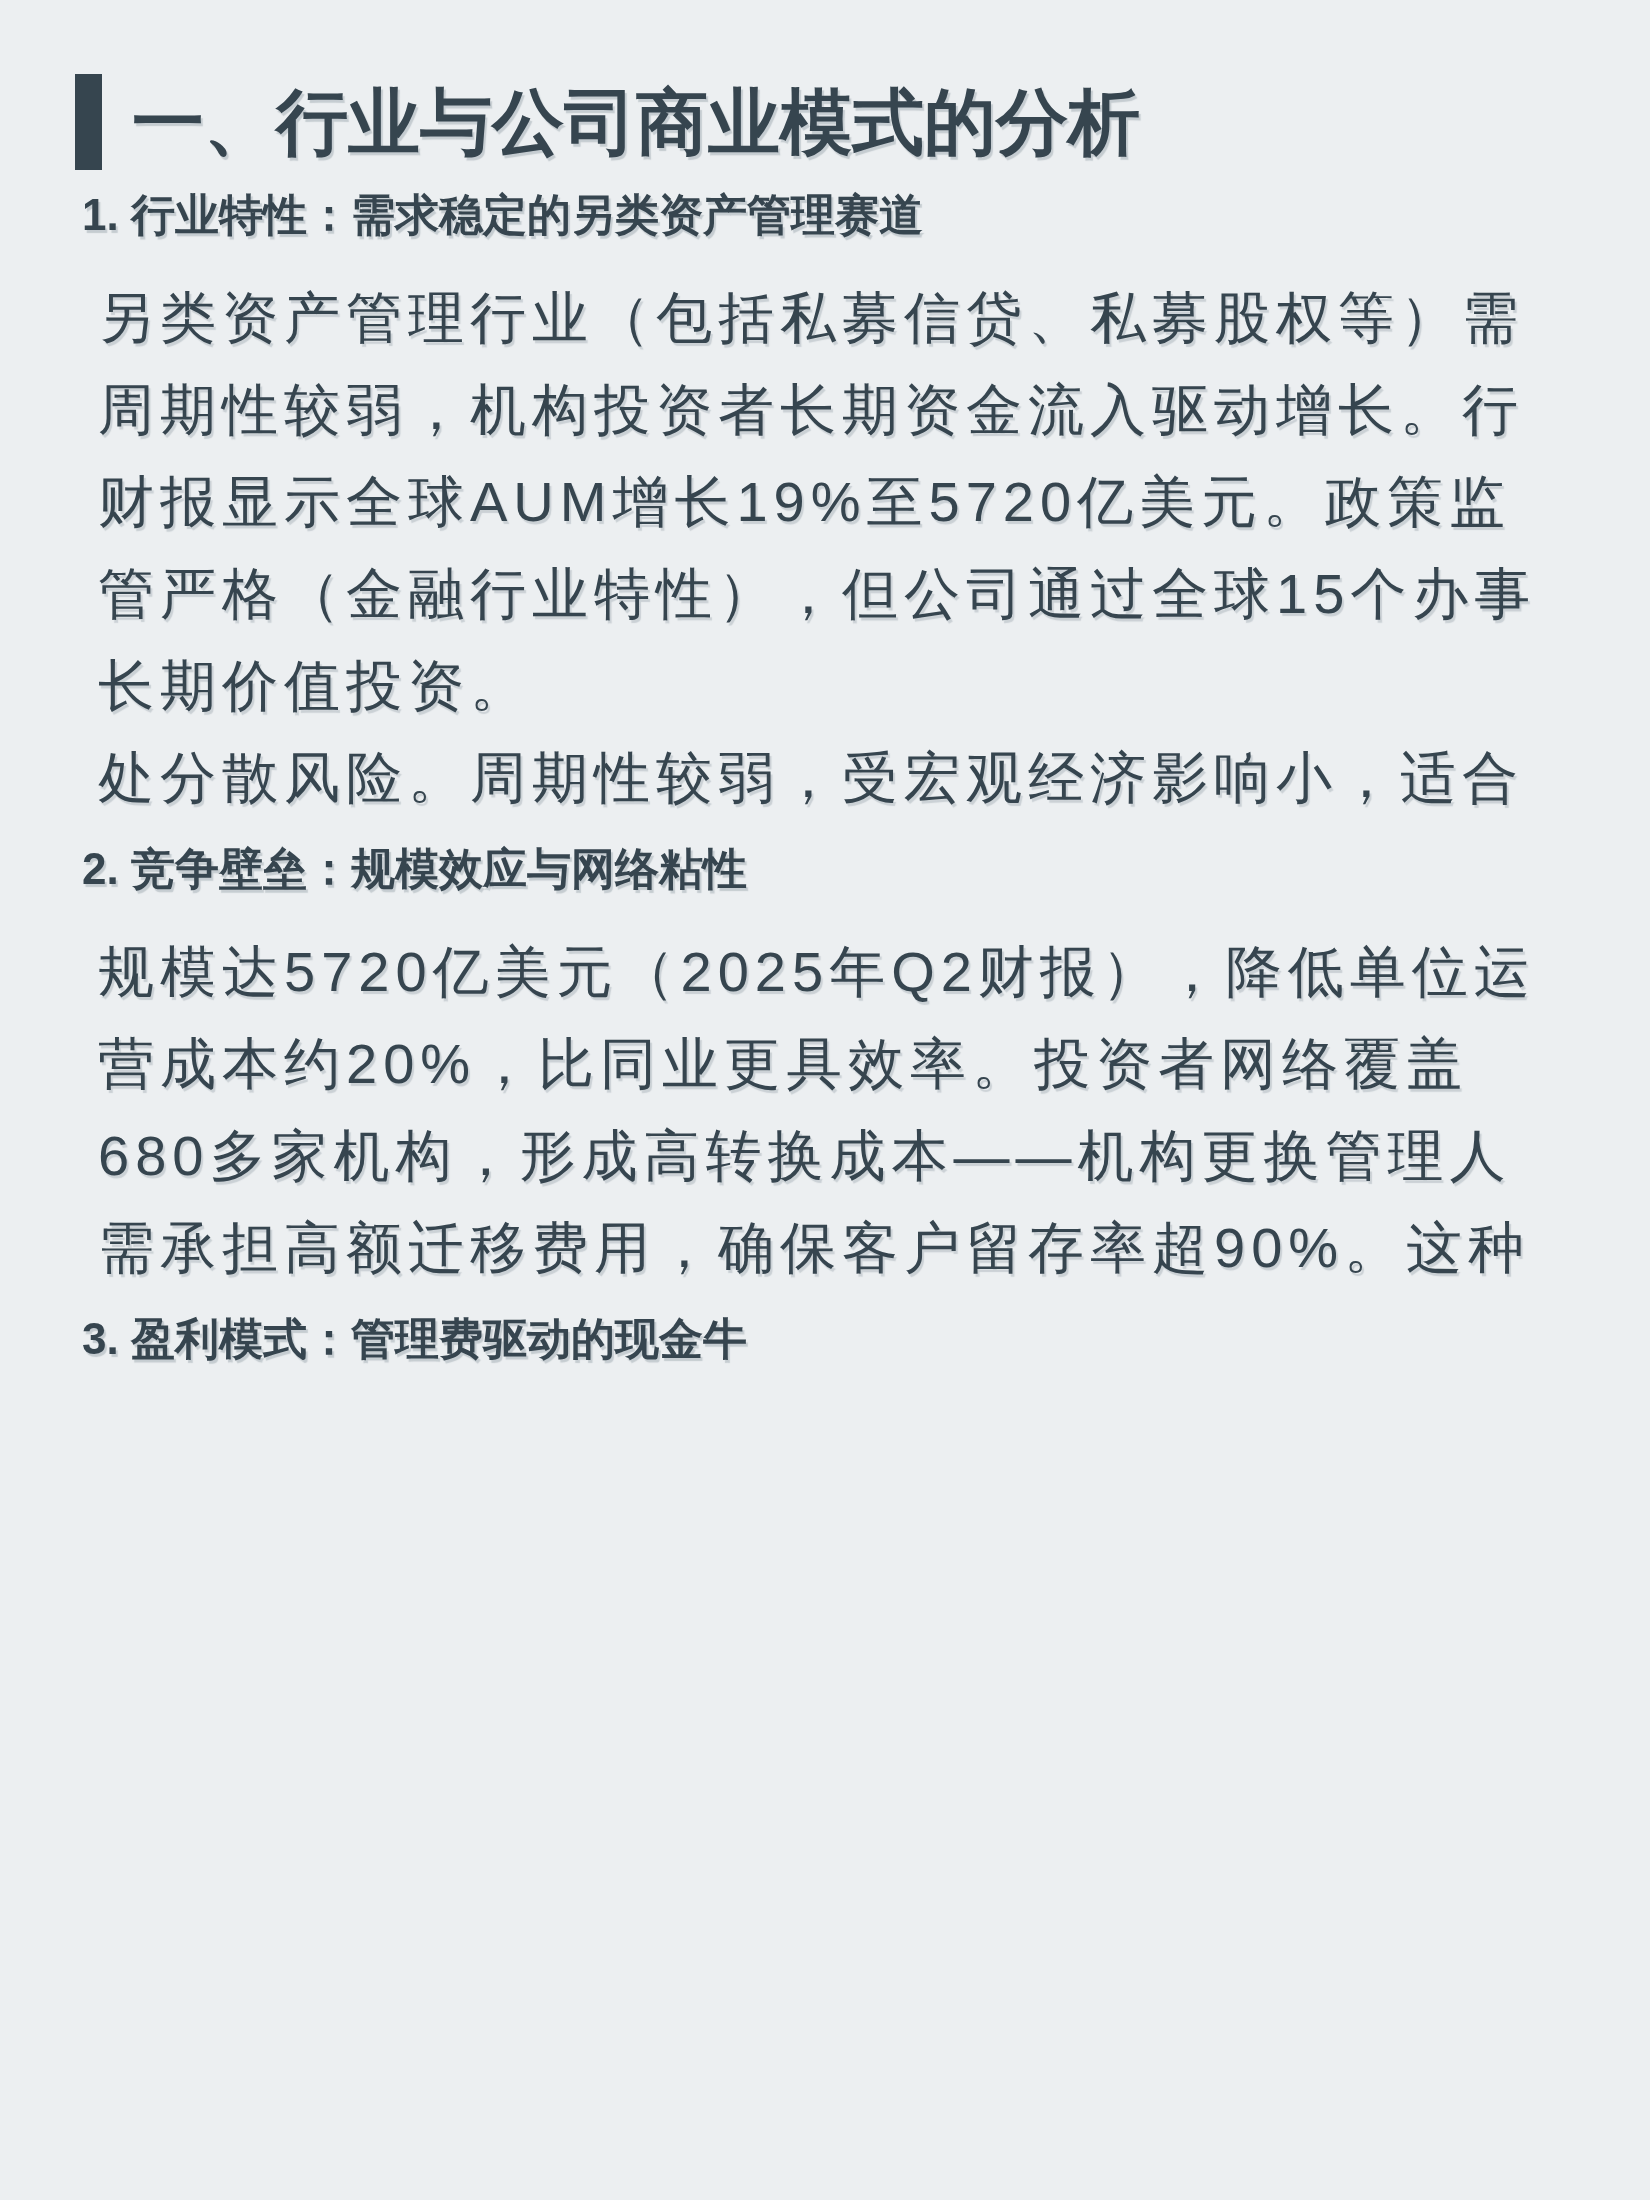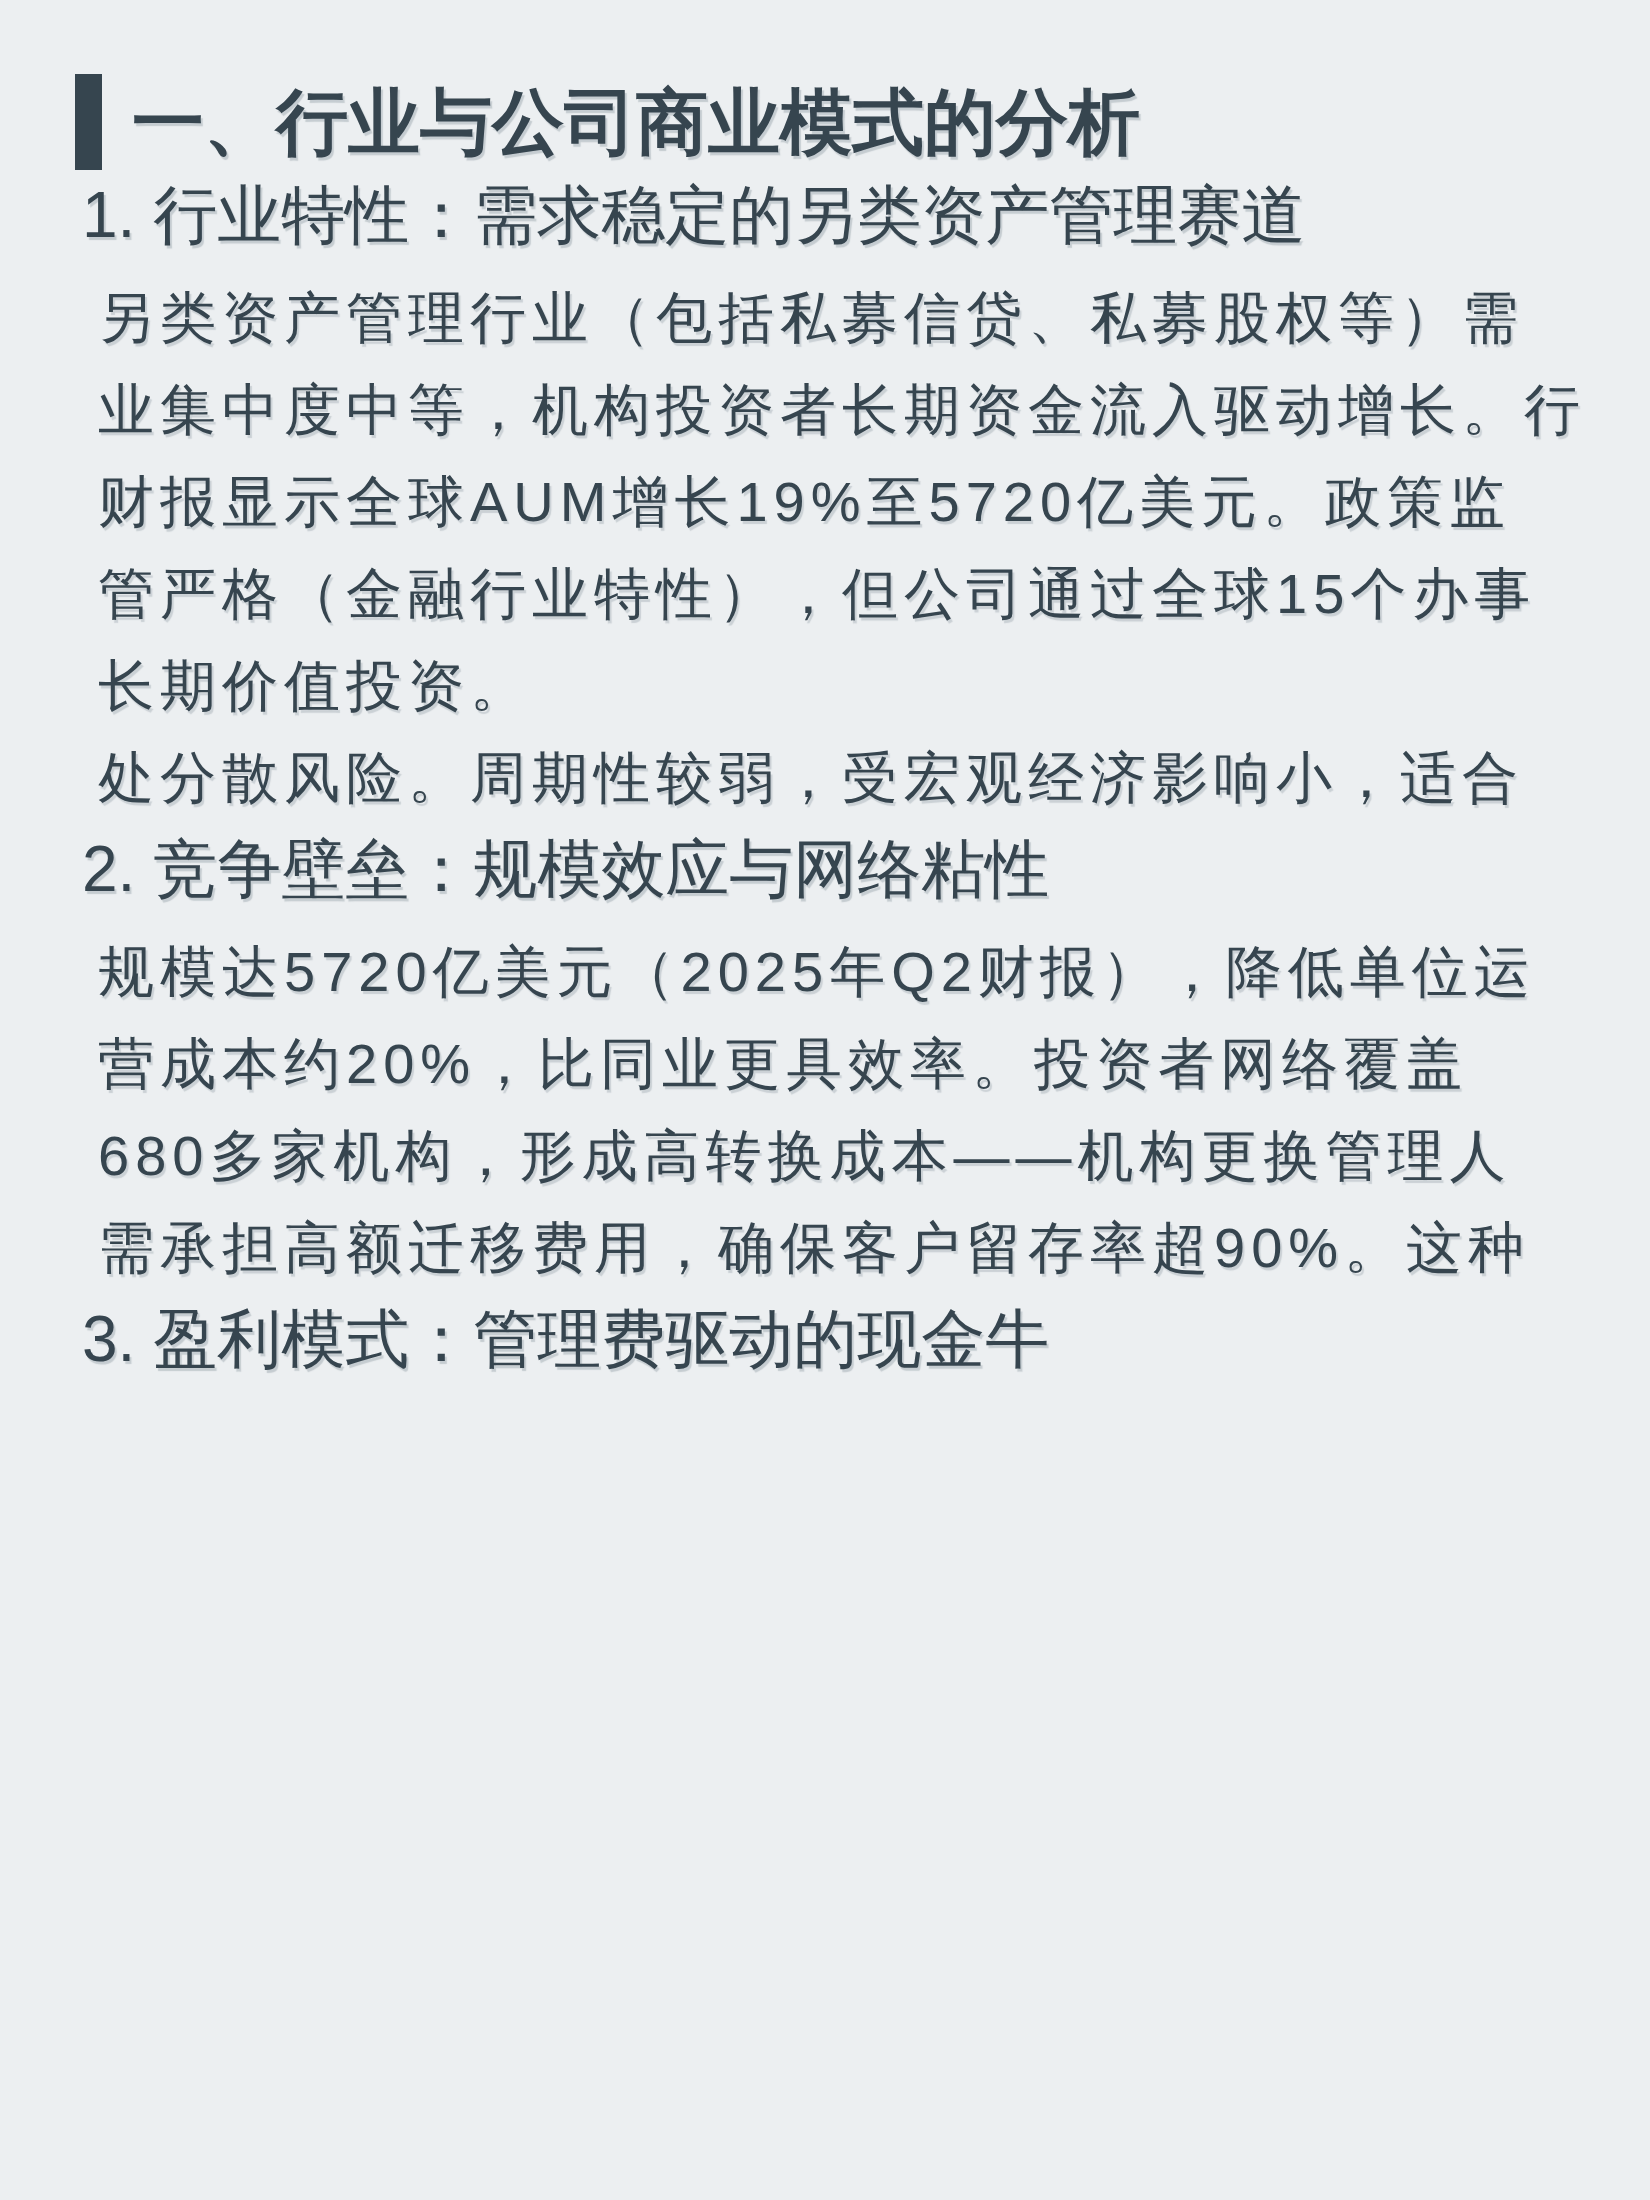--- a/index.html
+++ b/index.html
@@ -32,22 +32,22 @@
   .page-title {
     font-size: 72px;
     font-weight: 700;
     line-height: 96px;
     letter-spacing: 0px;
     white-space: nowrap;
     text-shadow: 2px 3px 1px rgba(125, 140, 150, 0.35);
   }
   .section-heading {
     margin: 10px 0 22px 82px;
-    font-size: 64px;
-    font-weight: 400;
+    font-size: 44px;
+    font-weight: 700;
     line-height: 70px;
     letter-spacing: 0px;
     white-space: nowrap;
     text-shadow: 2px 3px 1px rgba(125, 140, 150, 0.35);
   }
   .para {
     margin: 0 0 0 98px;
     font-size: 56px;
     font-weight: 400;
     line-height: 92px;
@@ -90,21 +90,21 @@
 
   <div class="title-row">
     <div class="accent-bar"></div>
     <div class="page-title">一、行业与公司商业模式的分析</div>
   </div>
 
   <div class="section-heading">1. 行业特性：需求稳定的另类资产管理赛道</div>
 
   <div class="para">
     <div class="line">另类资产管理行业（包括私募信贷、私募股权等）需</div>
-    <div class="line">业集中度中等，机构投资者长期资金流入驱动增长。行</div>
+    <div class="line">周期性较弱，机构投资者长期资金流入驱动增长。行</div>
     <div class="line">财报显示全球AUM增长19%至5720亿美元。政策监</div>
     <div class="line">管严格（金融行业特性），但公司通过全球15个办事</div>
     <div class="line">长期价值投资。</div>
     <div class="line">处分散风险。周期性较弱，受宏观经济影响小，适合</div>
   </div>
 
   <div class="section-heading">2. 竞争壁垒：规模效应与网络粘性</div>
 
   <div class="para">
     <div class="line">规模达5720亿美元（2025年Q2财报），降低单位运</div>

